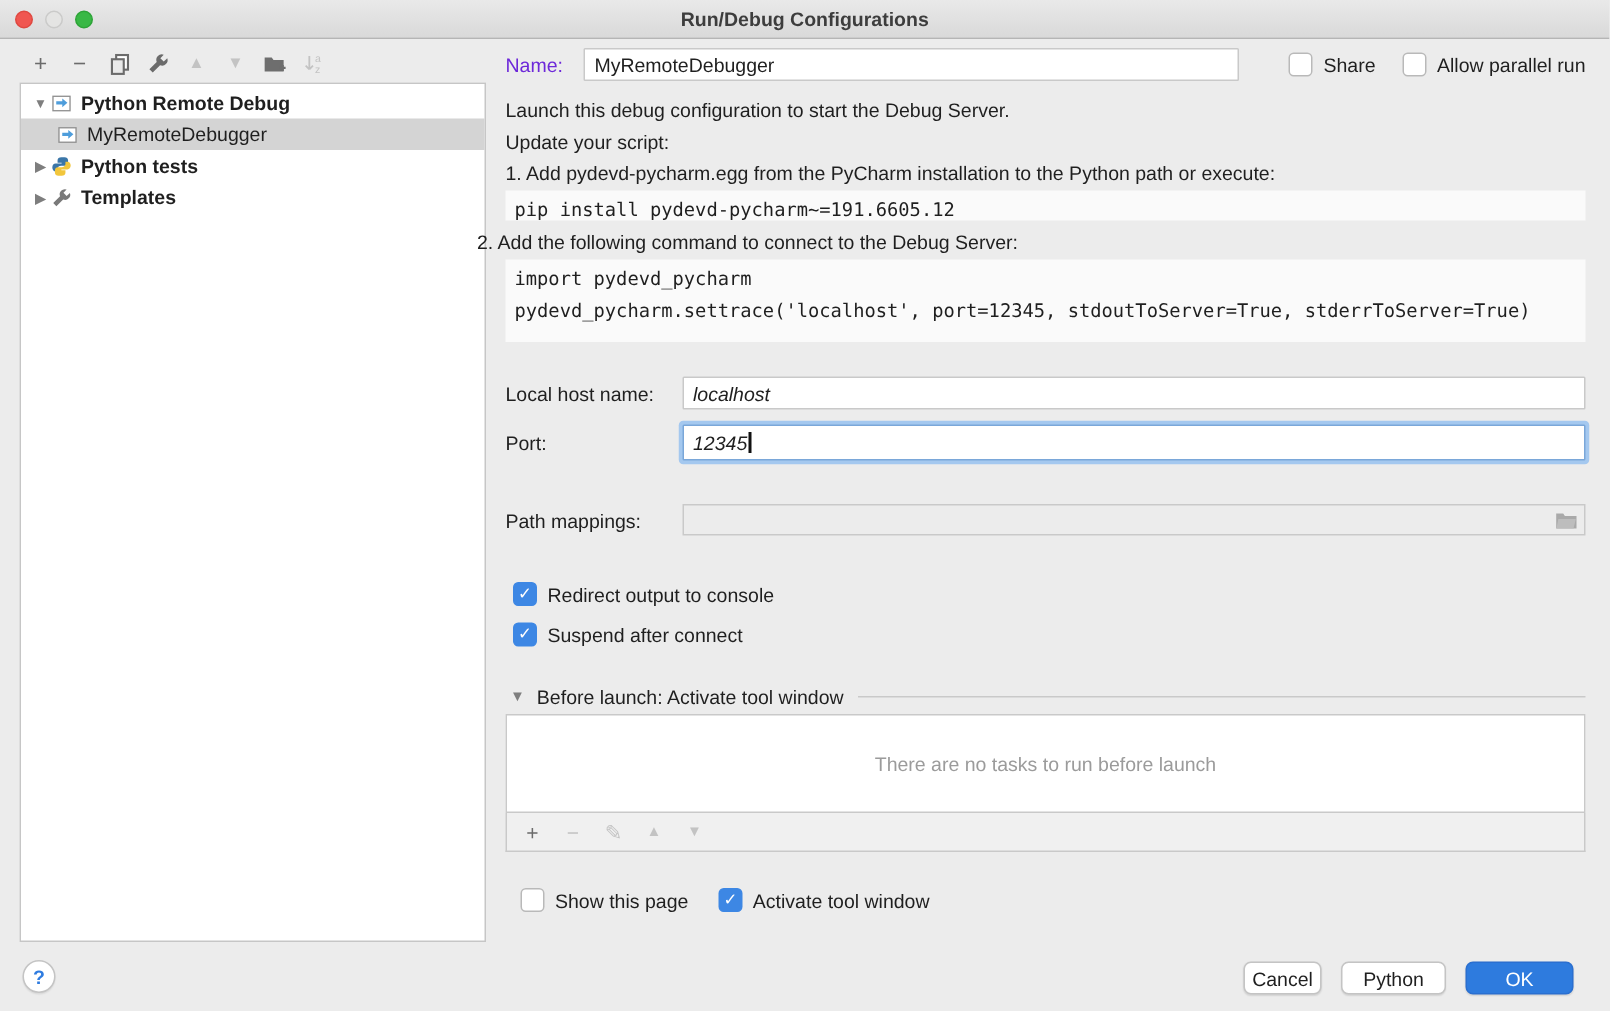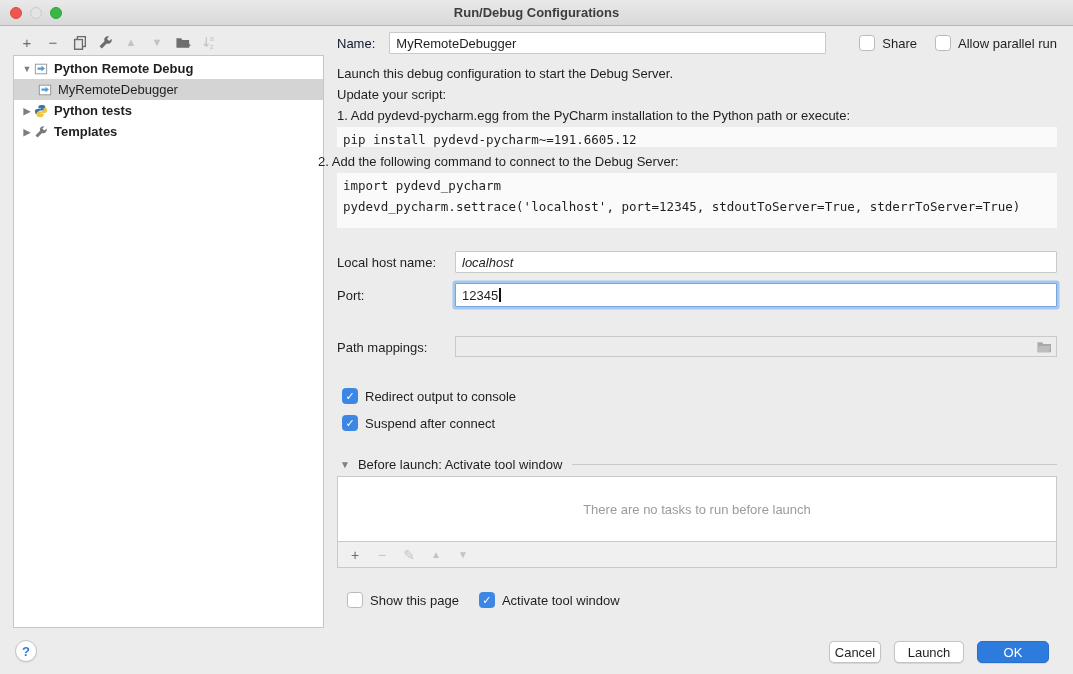--- a/index.html
+++ b/index.html
@@ -43,21 +43,21 @@
     padding-top:2px;
   }
   .tree-row { height:21px; display:flex; align-items:center; font-size:13px; }
   .tree-row .arrow { width:14px; text-align:center; color:#7e7e7e; font-size:10px; margin-left:6px; flex:none; }
   .tree-row .t-icon { width:15px; height:15px; margin-right:5px; flex:none; display:flex; align-items:center; }
   .tree-row.bold { font-weight:bold; }
   .tree-row.selected { background:#d4d4d4; }
   .tree-row.child { padding-left:24px; }
   .abs { position:absolute; }
 
-  .lbl { color:#0f172a; }
+  .lbl { color:#6d28d9; }
 
   .txtfield {
     background:#fff; border:1px solid #c9c9c9; border-radius:1px;
     font-family:"Liberation Sans", sans-serif; font-size:13px; color:#1f1f1f;
     padding:0 6px; height:22px; width:100%;
   }
   .name-row { position:absolute; left:337px; top:32px; width:720px; height:22px;
               display:flex; align-items:center; }
   .name-row input { width:437px; flex:none; margin-left:14px; }
 
@@ -80,21 +80,21 @@
     padding:2px 6px; line-height:21px; white-space:nowrap;
   }
 
   .form-label { position:absolute; left:337px; font-size:13px; }
   .form-input { position:absolute; left:455px; width:602px; }
 
   .port-field {
     position:absolute; left:455px; top:283px; width:602px; height:24px;
     background:#fff; border:1px solid #7aa7d9; border-radius:1px;
     box-shadow:0 0 0 2.5px #a4c8ef;
-    display:flex; align-items:center; padding:0 6px;
+    display:flex; align-items:center; padding:0 6px;font-style:italic;
   }
   .caret { display:inline-block; width:1.5px; height:14px; background:#111; margin-left:1px; }
 
   .path-field {
     position:absolute; left:455px; top:336px; width:602px; height:21px;
     background:#ececec; border:1px solid #c9c9c9;
     display:flex; align-items:center; justify-content:flex-end; padding-right:4px;
   }
 
   .before-row { position:absolute; left:340px; top:456px; width:717px; height:16px;
@@ -308,17 +308,17 @@
   </label>
 </div>
 
 <div class="help-btn">
   <span>?</span>
 </div>
 <div class="btn cancel">
   <span>Cancel</span>
 </div>
 <div class="btn apply">
-  <span>Launch</span>
+  <span>Python</span>
 </div>
 <div class="btn ok">
   <span>OK</span>
 </div>
 
 </body></html>

